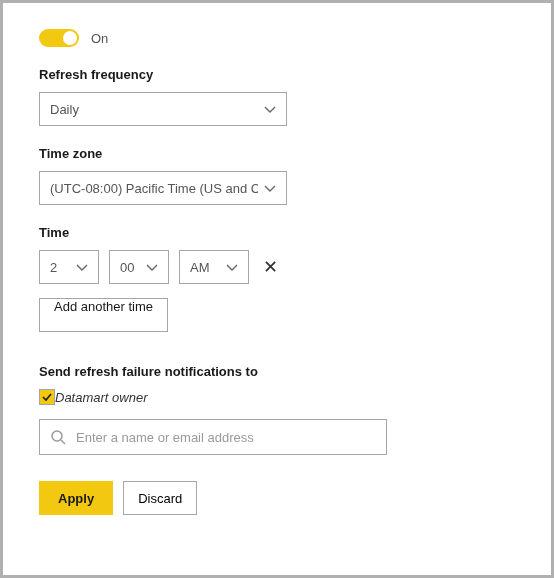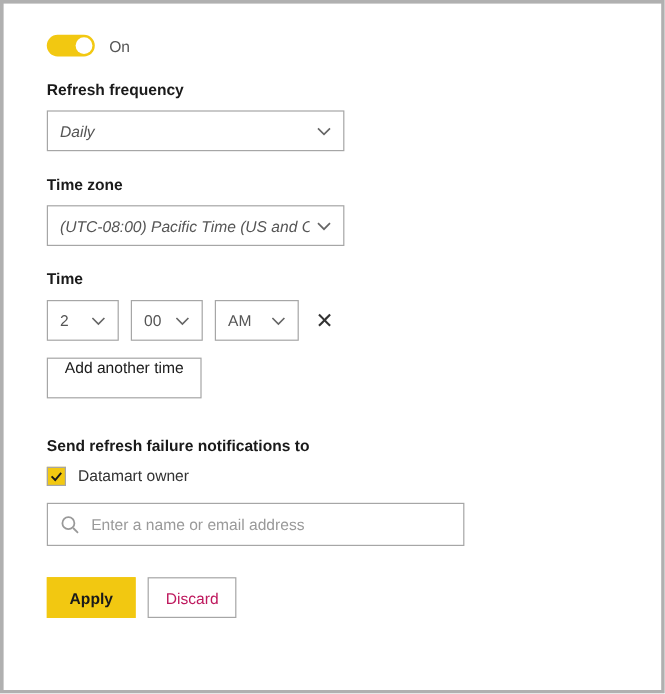--- a/index.html
+++ b/index.html
@@ -8,39 +8,39 @@
     .header { display: flex; align-items: center; gap: 6px; margin-bottom: 6px; }
     .caret { width: 0; height: 0; border-left: 5px solid transparent; border-right: 5px solid transparent; border-top: 7px solid #1a1a1a; }
     .title { font-size: 17px; font-weight: 400; }
     .content { padding-left: 22px; }
     .section-label { font-weight: 600; font-size: 13px; margin-top: 10px; margin-bottom: 10px; display: block; }
     .toggle-row { display: flex; align-items: center; gap: 12px; margin: 12px 0 20px 0; }
     .toggle { width: 40px; height: 18px; background: #F2C811; border-radius: 10px; position: relative; cursor: pointer; }
     .toggle-knob { position: absolute; right: 2px; top: 2px; width: 14px; height: 14px; background: #fff; border-radius: 50%; }
     .toggle-label { font-size: 13px; color: #555; }
     .select-box { position: relative; height: 34px; border: 1px solid #a6a6a6; background: #fff; display: flex; align-items: center; padding: 0 10px; color: #555; cursor: pointer; }
-    .select-box.wide { width: 248px; margin-bottom: 20px; font-style: italic; }
+    .select-box.wide { width: 248px; margin-bottom: 20px; }
     .select-chevron { margin-left: auto; padding-left: 6px; }
     .chevron-svg { width: 12px; height: 8px; }
     .time-row { display: flex; align-items: center; gap: 10px; margin-bottom: 14px; }
     .select-box.tiny { width: 60px; }
     .select-box.small { width: 70px; }
     .remove-x { font-size: 18px; color: #333; cursor: pointer; padding: 0 4px; }
     .btn-outline { height: 34px; border: 1px solid #a6a6a6; background: #fff; padding: 0 14px; display: inline-flex; align-items: flex-start; cursor: pointer; font-size: 13px; color: #1a1a1a; margin-bottom: 22px; }
-    .chk-row { display: flex; align-items: flex-start; gap: 10px; margin: 6px 0 14px 0; }
+    .chk-row { display: flex; align-items: flex-end; margin: 6px 0 14px 0; font-style: italic; }
     .chk { width: 16px; height: 16px; border: 1px solid #a6a6a6; background: #F2C811; display: flex; align-items: center; justify-content: center; cursor: pointer; }
     .chk svg { width: 10px; height: 10px; }
     .chk-label { font-size: 13px; color: #333; }
     .search-box { width: 348px; height: 36px; border: 1px solid #a6a6a6; display: flex; align-items: center; padding: 0 10px; gap: 10px; margin-bottom: 26px; }
     .search-box svg { width: 16px; height: 16px; color: #888; }
     .search-input { border: none; outline: none; flex: 1; font-size: 13px; color: #1a1a1a; background: transparent; }
     .search-input::placeholder { color: #9a9a9a; }
     .btn-row { display: flex; gap: 10px; }
     .btn-apply { height: 34px; padding: 0 18px; background: #F2C811; border: 1px solid #F2C811; font-weight: 600; font-size: 13px; cursor: pointer; color: #1a1a1a; }
-    .btn-discard { height: 34px; padding: 0 14px; background: #fff; border: 1px solid #a6a6a6; font-size: 13px; cursor: pointer; color: #be185d; }
+    .btn-discard { height: 34px; padding: 0 14px; background: #fff; border: 1px solid #a6a6a6; font-size: 13px; cursor: pointer; color: #000000; }
     .truncate { white-space: nowrap; overflow: hidden; text-overflow: clip; flex: 1; min-width: 0; }
   </style>
 </head>
 <body>
 
 <div class="frame">
 
   <div class="content">
 
     <div class="toggle-row">

